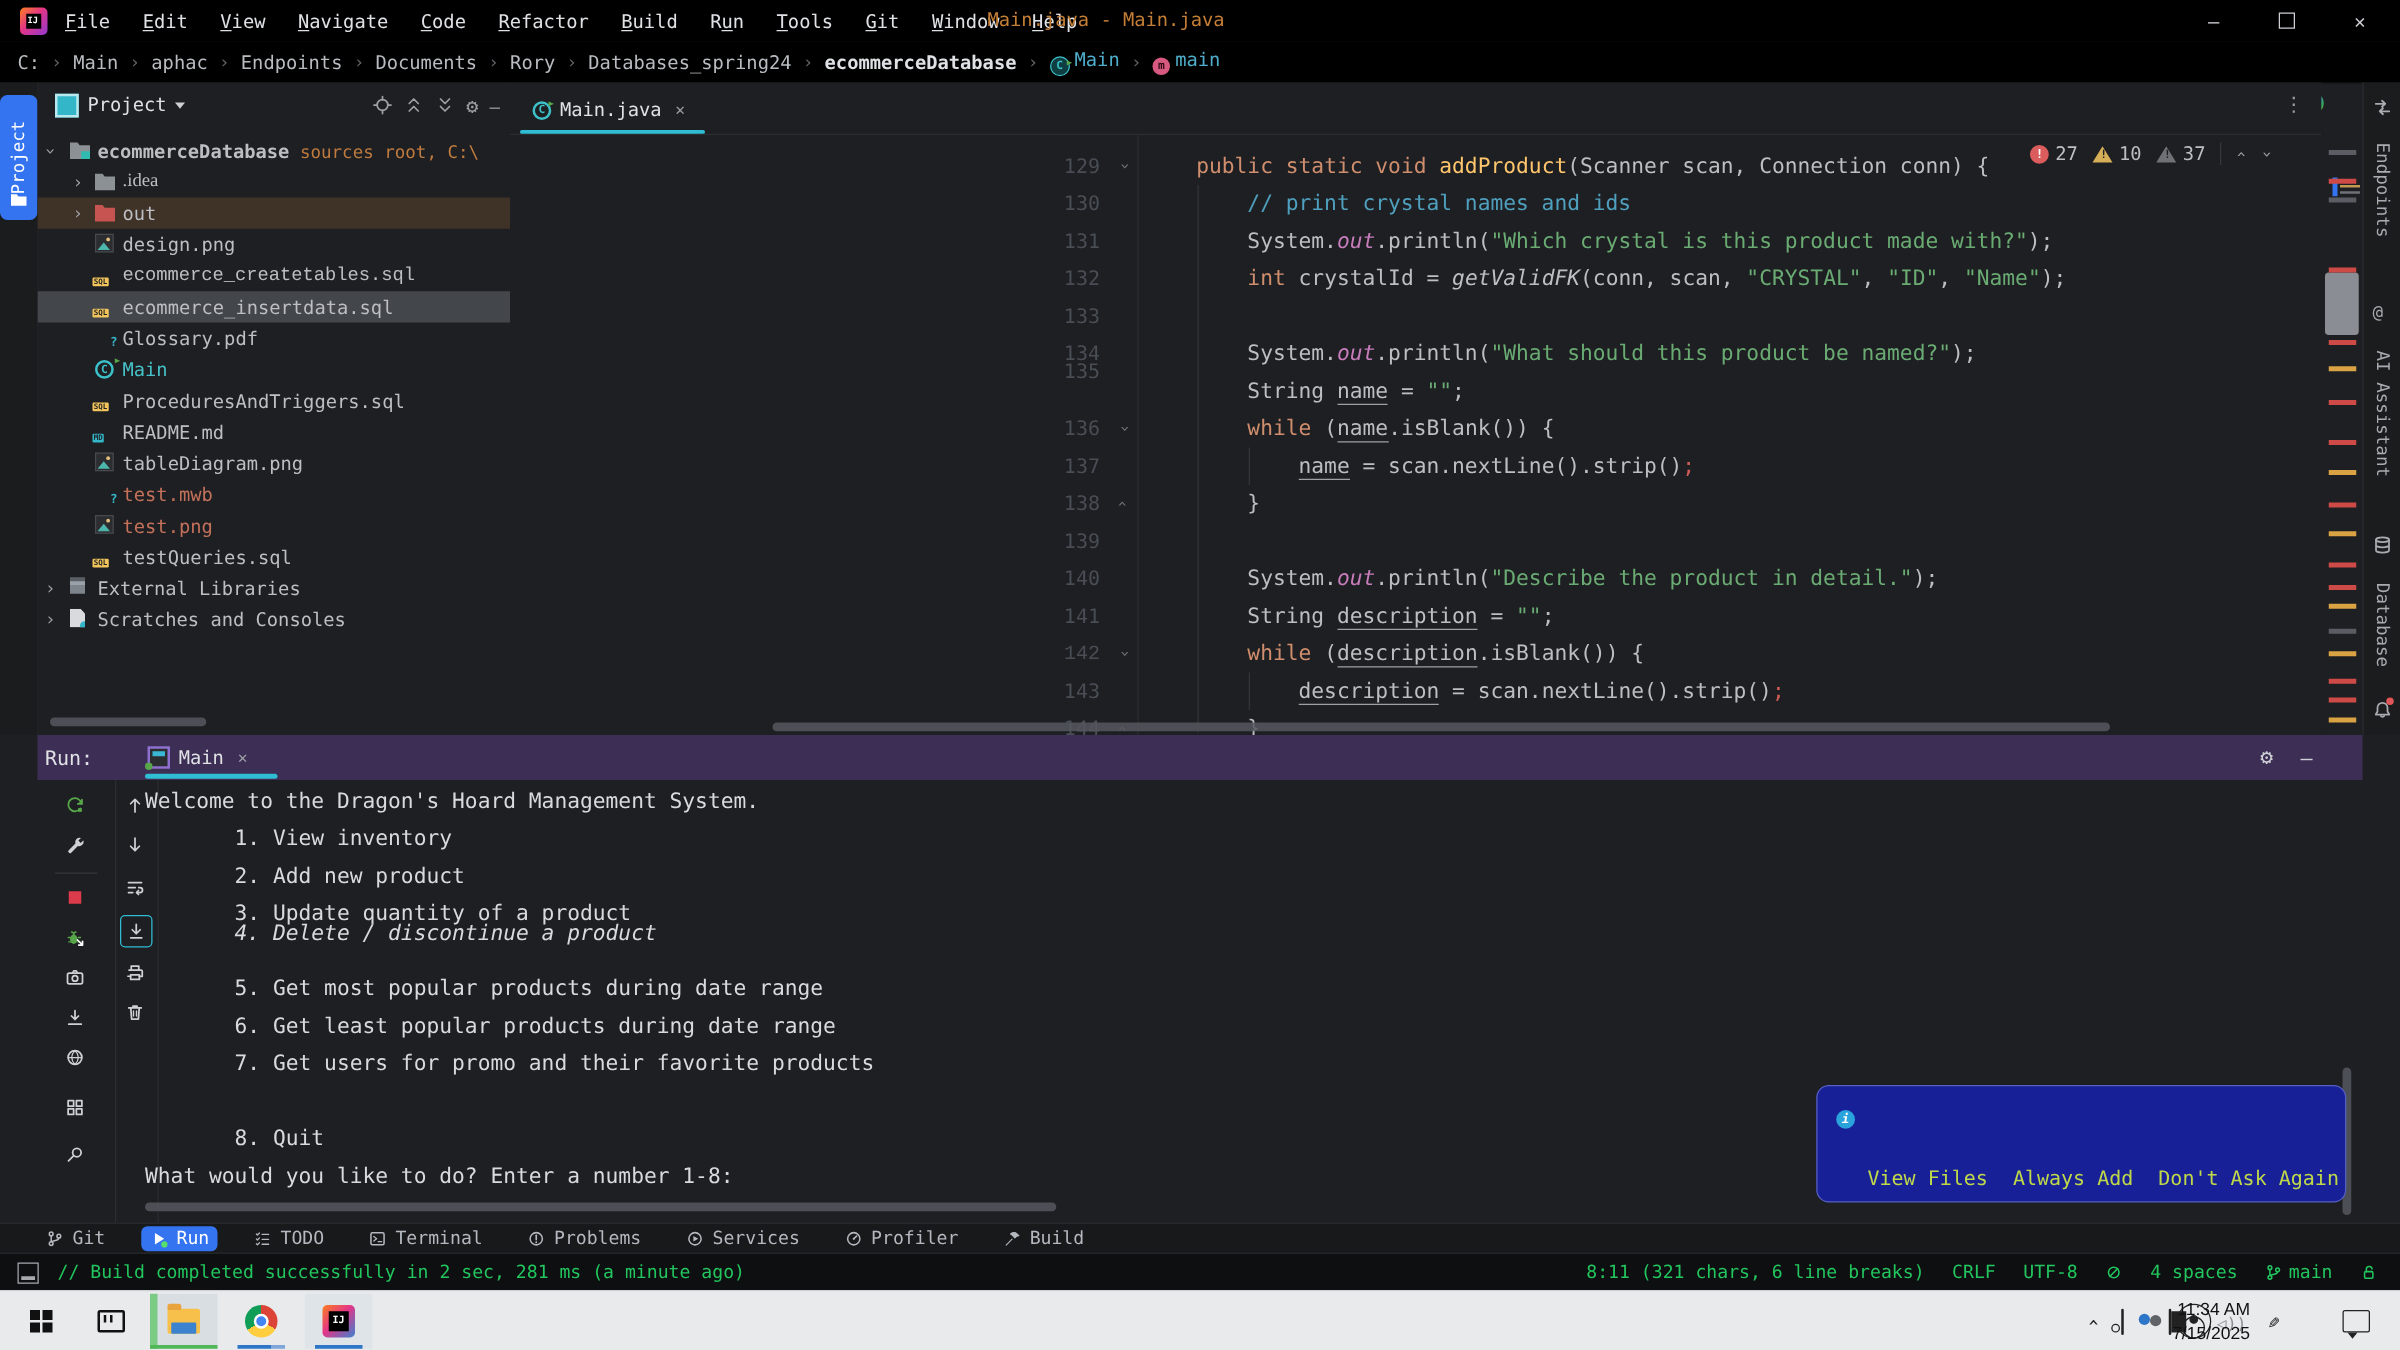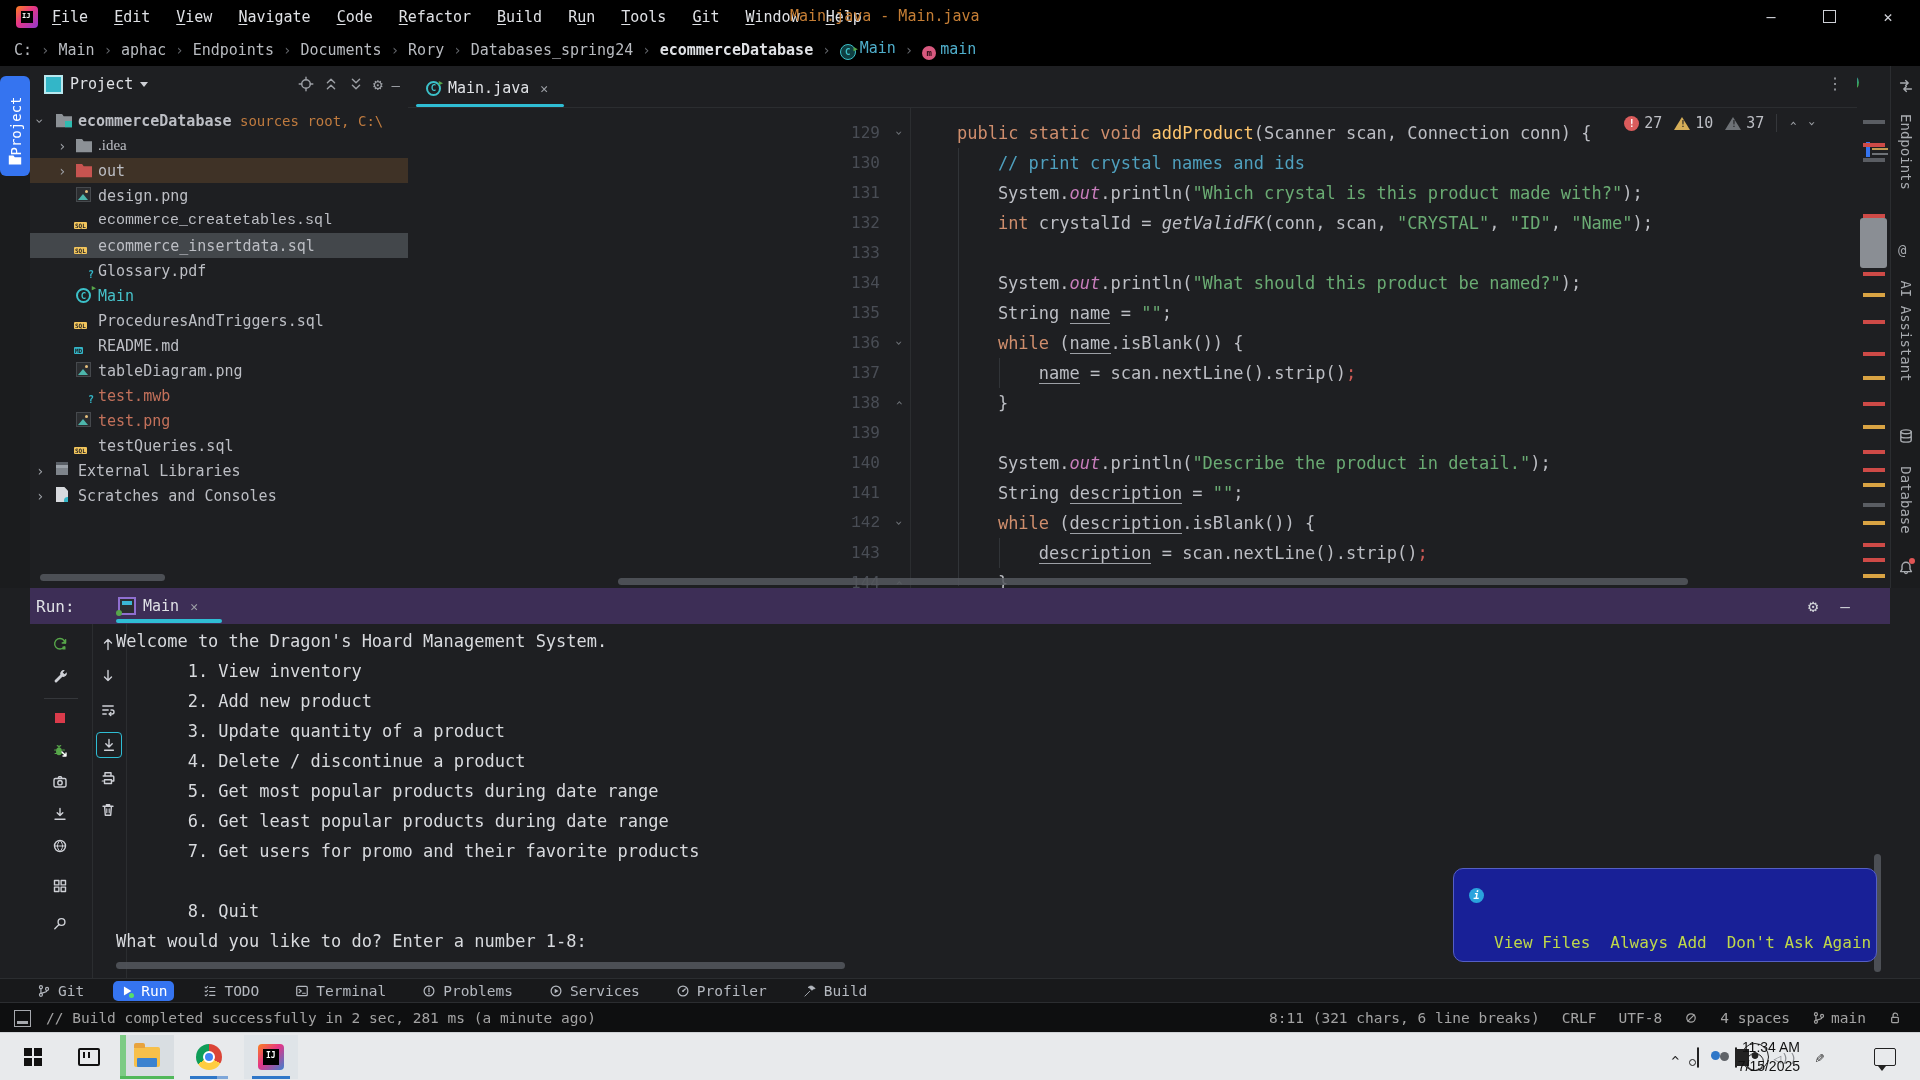--- a/index.html
+++ b/index.html
@@ -140,21 +140,21 @@
             font-size:10px;font-weight:bold;display:flex;align-items:center;justify-content:center;font-style:italic;}
   #notif-text{position:absolute;left:40px;top:11px;width:352px;font-size:16px;line-height:22px;color:#D8DADF;}
   #notif-actions{position:absolute;left:40px;top:64px;gap:20px;font-size:16px;color:#BFD84A;}
   
   #bottom-bar{left:0;top:978px;width:1920px;height:24px;background:#18191B;border-top:1px solid #2B2D30;}
   #bb-items{left:30px;top:0;height:24px;gap:22px;position:absolute;font-size:14.5px;color:#B4B8BF;}
   .bb-item{display:flex;align-items:center;gap:6px;height:20px;padding:0 7px;border-radius:5px;}
   .bb-item.active{background:#3574F0;color:#fff;position:relative;}
   .bb-item.active::after{content:"";position:absolute;left:16px;bottom:3px;width:5px;height:5px;border-radius:50%;background:#57E06A;}
   
-  #status-bar{left:0;top:1002px;width:1920px;height:30px;background:#0E0F10;border-top:1px solid #2B2D30;font-size:14.5px;color:#a3a3a3;}
+  #status-bar{left:0;top:1002px;width:1920px;height:30px;background:#0E0F10;border-top:1px solid #2B2D30;font-size:14.5px;color:#22c55e;}
   #sb-icon{left:14px;top:7px;width:15px;height:15px;border:1.5px solid #A6A9AE;position:absolute;}
   #sb-icon::after{content:"";position:absolute;left:2px;bottom:2px;right:2px;height:3px;background:#A6A9AE;}
   #sb-msg{left:46px;top:0;height:30px;position:absolute;display:flex;align-items:center;}
   #sb-right{position:absolute;right:18px;top:0;height:30px;gap:22px;}
   .sb-item{display:flex;align-items:center;gap:5px;}
   
   #taskb{left:0;top:1032px;width:1920px;height:48px;background:#E8EAEC;border-top:1px solid #D0D3D6;color:#111;}
   .tb-app{position:absolute;top:2px;width:54px;height:44px;display:flex;align-items:center;justify-content:center;}
   .tb-underline{position:absolute;bottom:0;left:8px;right:8px;height:3px;background:#2E77C8;}
   .start-ic{display:grid;grid-template-columns:8px 8px;grid-gap:2px;}
@@ -502,21 +502,21 @@
         <div class="code-line lnum" style="top: 82px;">130</div>
         <div class="code-line" style="top: 82px; left: 508px;"><span class="t-c">        // print crystal names and ids</span></div>
         <div class="code-line lnum" style="top: 112px;">131</div>
         <div class="code-line" style="top: 112px; left: 508px;"><span class="t-p">        System.</span><span class="t-f">out</span><span class="t-p">.println(</span><span class="t-s">"Which crystal is this product made with?"</span><span class="t-p">);</span></div>
         <div class="code-line lnum" style="top: 142px;">132</div>
         <div class="code-line" style="top: 142px; left: 508px;"><span class="t-p">        </span><span class="t-k">int</span><span class="t-p"> crystalId = </span><span class="t-i">getValidFK</span><span class="t-p">(conn, scan, </span><span class="t-s">"CRYSTAL"</span><span class="t-p">, </span><span class="t-s">"ID"</span><span class="t-p">, </span><span class="t-s">"Name"</span><span class="t-p">);</span></div>
         <div class="code-line lnum" style="top: 172px;">133</div>
         <div class="code-line" style="top: 172px; left: 508px;"></div>
         <div class="code-line lnum" style="top: 202px;">134</div>
         <div class="code-line" style="top: 202px; left: 508px;"><span class="t-p">        System.</span><span class="t-f">out</span><span class="t-p">.println(</span><span class="t-s">"What should this product be named?"</span><span class="t-p">);</span></div>
-        <div class="code-line lnum" style="top: 232px;">135</div>
+        <div class="code-line lnum" style="top: 216px;">135</div>
         <div class="code-line" style="top: 232px; left: 508px;"><span class="t-p">        String </span><span class="t-u">name</span><span class="t-p"> = </span><span class="t-s">""</span><span class="t-p">;</span></div>
         <div class="code-line lnum" style="top: 262px;">136</div>
         <div class="code-line fold down" style="top: 262px;"><span>›</span></div>
         <div class="code-line" style="top: 262px; left: 508px;"><span class="t-p">        </span><span class="t-k">while</span><span class="t-p"> (</span><span class="t-u">name</span><span class="t-p">.isBlank()) {</span></div>
         <div class="code-line lnum" style="top: 292px;">137</div>
         <div class="code-line" style="top: 292px; left: 508px;"><span class="t-p">            </span><span class="t-u">name</span><span class="t-p"> = scan.nextLine().strip()</span><span class="t-o">;</span></div>
         <div class="code-line lnum" style="top: 322px;">138</div>
         <div class="code-line fold up" style="top: 322px;"><span>›</span></div>
         <div class="code-line" style="top: 322px; left: 508px;"><span class="t-p">        }</span></div>
         <div class="code-line lnum" style="top: 352px;">139</div>
@@ -709,21 +709,21 @@
               <path d="M3 4.3h10M6.4 4V2.8h3.2V4M4.6 4.3l.7 9h5.4l.7-9"></path>
               <path d="M6.8 6.8v4M9.2 6.8v4" stroke-width="1.1"></path>
             </svg>
           </span>
         </div>
       <div id="console-lines">
           <div class="console-line" style="top: 2px;">Welcome to the Dragon's Hoard Management System.</div>
           <div class="console-line" style="top: 32px;">       1. View inventory</div>
           <div class="console-line" style="top: 62px;">       2. Add new product</div>
           <div class="console-line" style="top: 92px;">       3. Update quantity of a product</div>
-          <div class="console-line" style="top: 122px;">       4. Delete / discontinue a product</div>
+          <div class="console-line" style="top: 108px; font-style: italic;">       4. Delete / discontinue a product</div>
           <div class="console-line" style="top: 152px;">       5. Get most popular products during date range</div>
           <div class="console-line" style="top: 182px;">       6. Get least popular products during date range</div>
           <div class="console-line" style="top: 212px;">       7. Get users for promo and their favorite products</div>
           <div class="console-line" style="top: 242px;"></div>
           <div class="console-line" style="top: 272px;">       8. Quit</div>
           <div class="console-line" style="top: 302px;">What would you like to do? Enter a number 1-8:</div>
         </div>
       <div class="hscroll" style="left:86px;top:338px;width:729px;height:7px"></div>
       <div class="vscroll" style="left:1844px;top:230px;width:7px;height:118px"></div>
     </div>

